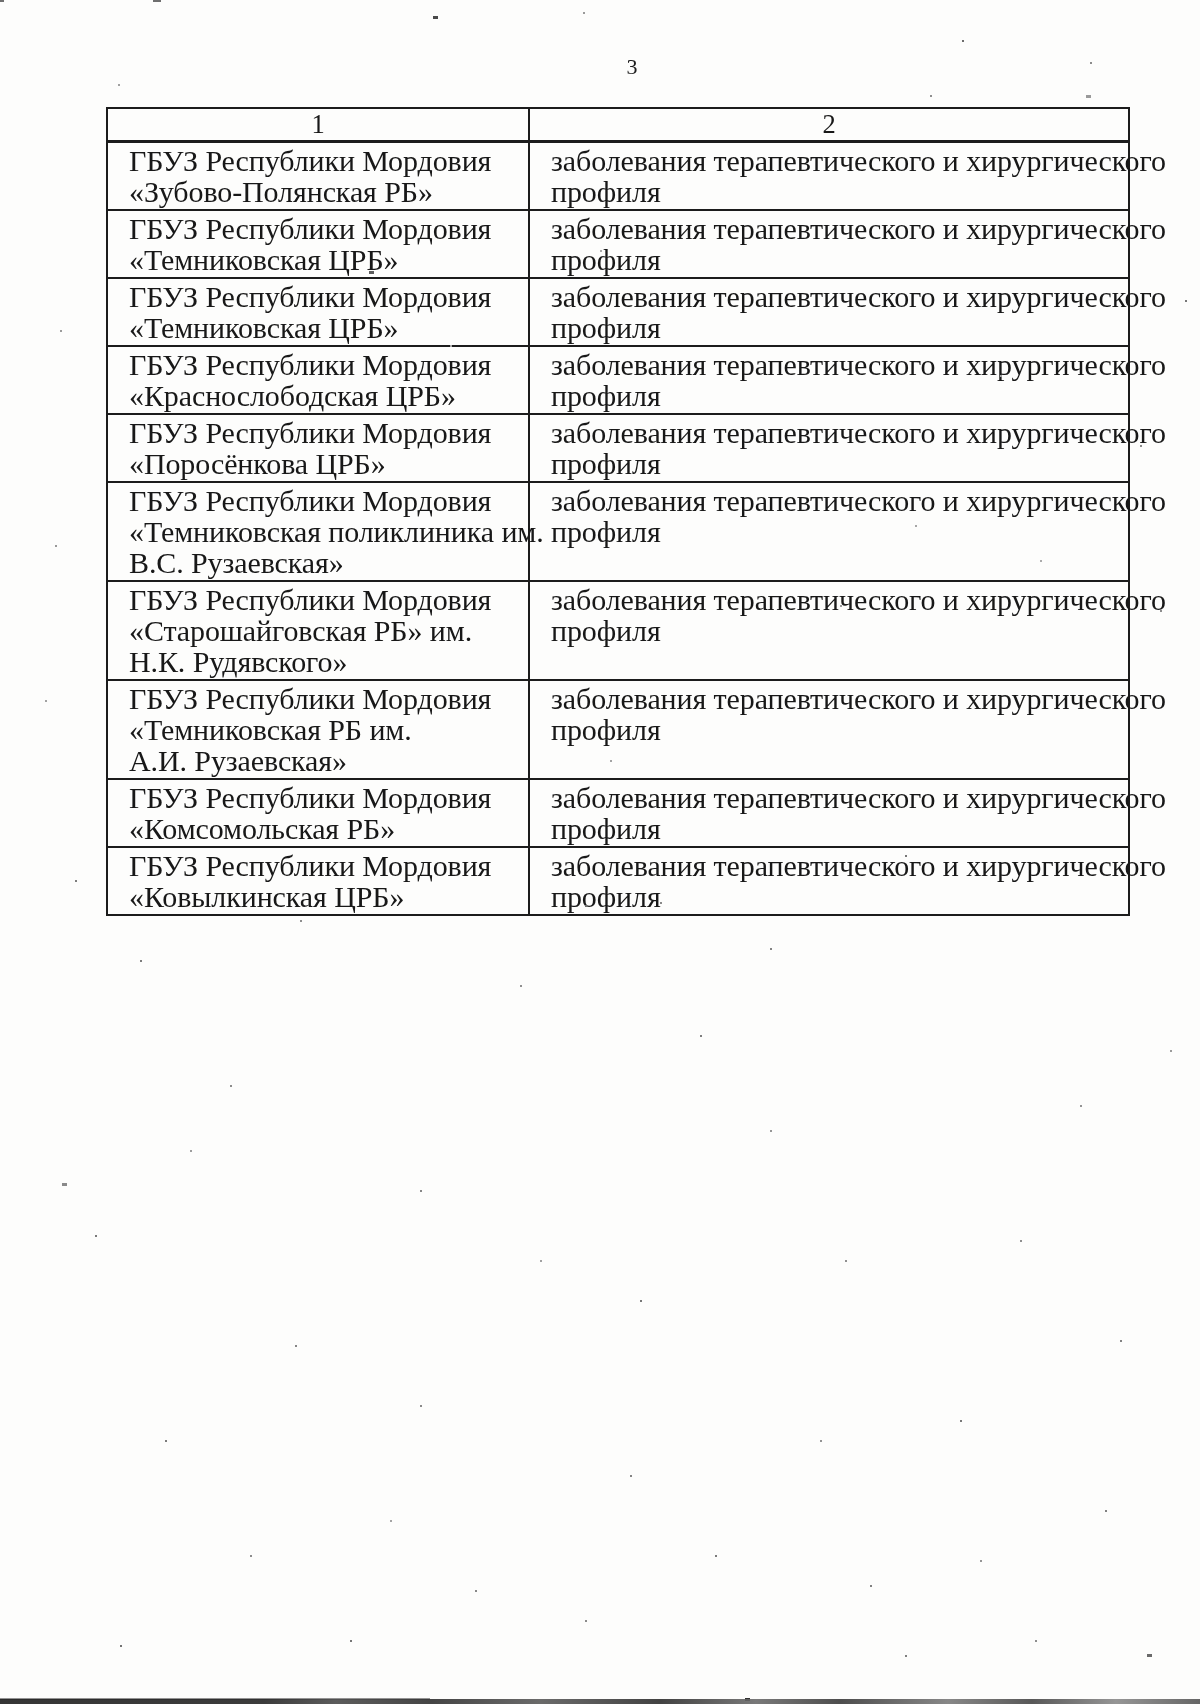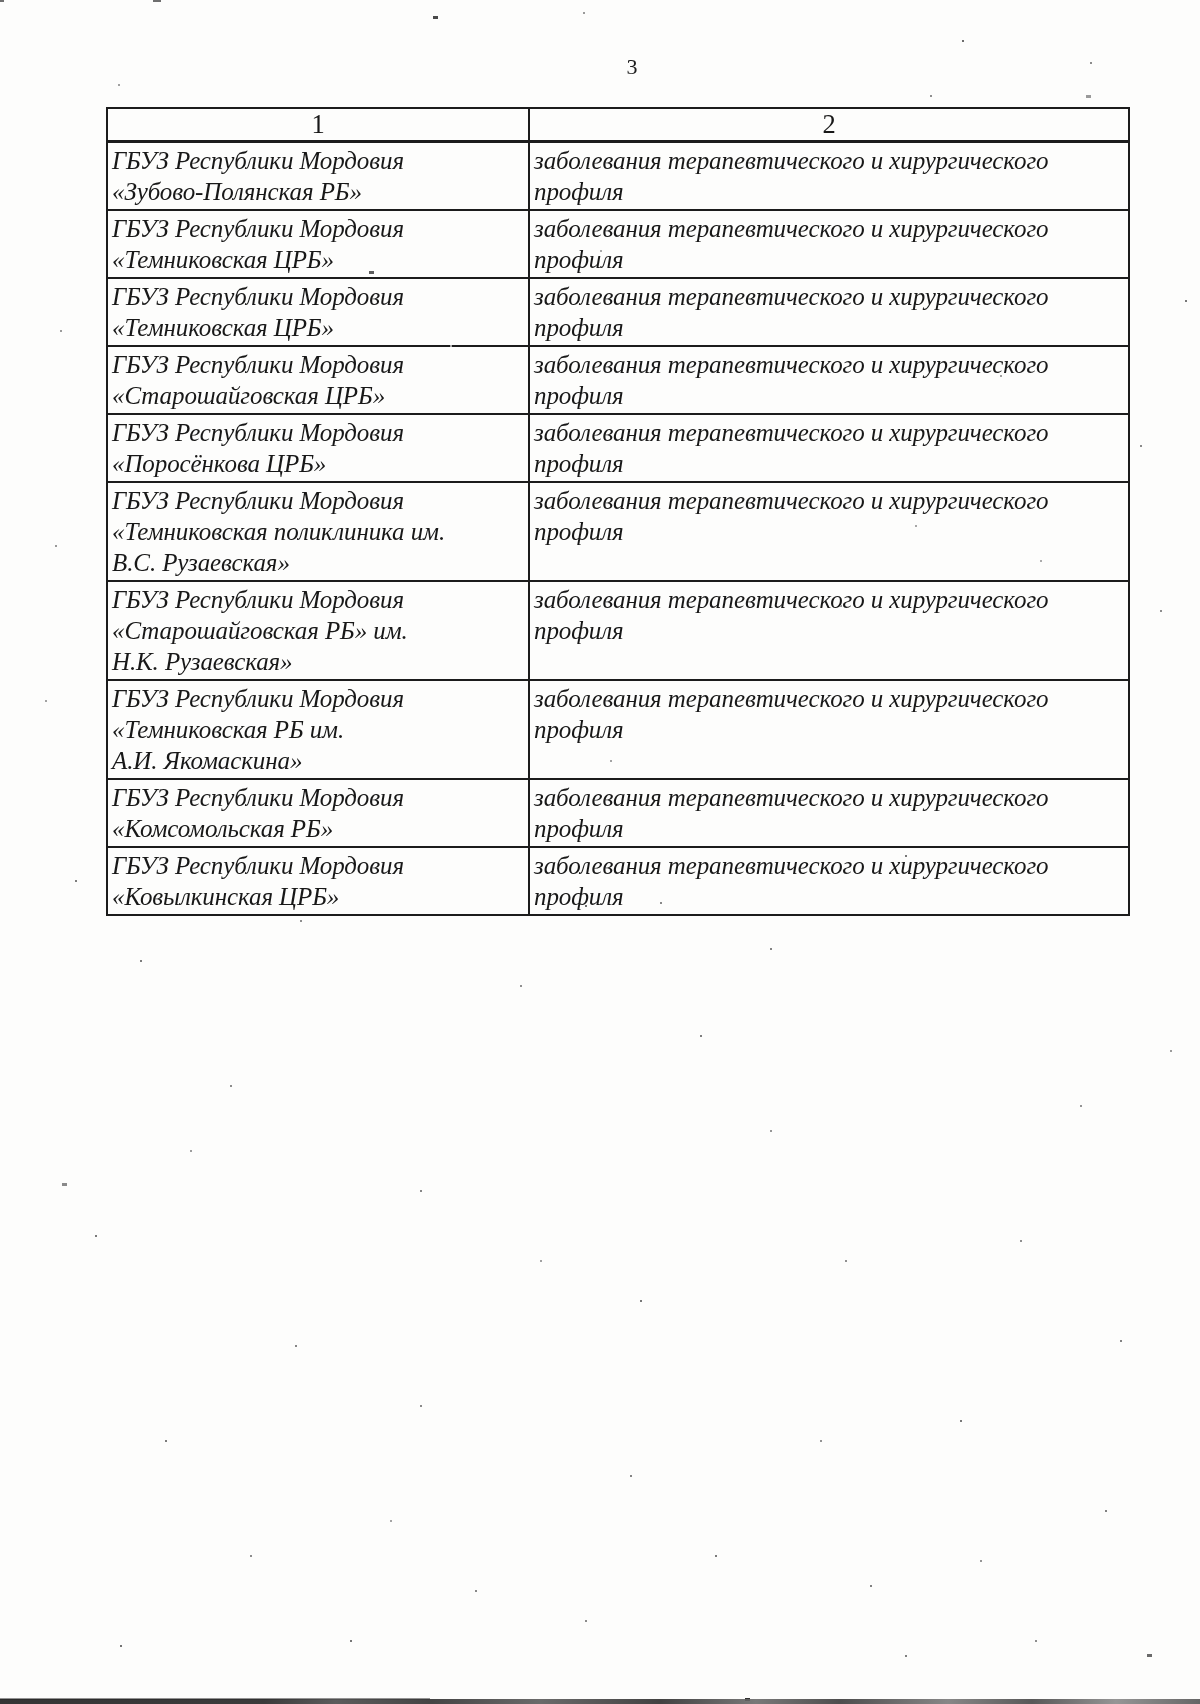--- a/index.html
+++ b/index.html
@@ -42,25 +42,24 @@
     height: 31px;
     padding: 0;
     font-weight: normal;
     font-size: 26.5px;
     text-align: center;
     vertical-align: middle;
     border-bottom-width: 3px;
   }
   .doc-table td {
     vertical-align: top;
-    padding: 2px 4px 2px 4px;
-    font-size: 25px;
+    padding: 2px 4px 2px 21px;
+    font-size: 30px;
     line-height: 31px;
     letter-spacing: -0.1px;
-    font-style: italic;
   }
   .cell-line { white-space: nowrap; }
 
   
   .edge-mark {
     position: absolute;
     background: #6f6f6f;
   }
   .bottom-strip {
     position: absolute;
@@ -167,21 +166,21 @@
             <div class="cell-line">«Темниковская ЦРБ»</div>
           </td>
           <td>
             <div class="cell-line">заболевания терапевтического и хирургического</div>
             <div class="cell-line">профиля</div>
           </td>
         </tr>
         <tr>
           <td>
             <div class="cell-line">ГБУЗ Республики Мордовия</div>
-            <div class="cell-line">«Старошайговская ЦРБ»</div>
+            <div class="cell-line">«Краснослободская ЦРБ»</div>
           </td>
           <td>
             <div class="cell-line">заболевания терапевтического и хирургического</div>
             <div class="cell-line">профиля</div>
           </td>
         </tr>
         <tr>
           <td>
             <div class="cell-line">ГБУЗ Республики Мордовия</div>
             <div class="cell-line">«Поросёнкова ЦРБ»</div>
@@ -199,32 +198,32 @@
           </td>
           <td>
             <div class="cell-line">заболевания терапевтического и хирургического</div>
             <div class="cell-line">профиля</div>
           </td>
         </tr>
         <tr>
           <td>
             <div class="cell-line">ГБУЗ Республики Мордовия</div>
             <div class="cell-line">«Старошайговская РБ» им.</div>
-            <div class="cell-line">Н.К. Рузаевская»</div>
+            <div class="cell-line">Н.К. Рудявского»</div>
           </td>
           <td>
             <div class="cell-line">заболевания терапевтического и хирургического</div>
             <div class="cell-line">профиля</div>
           </td>
         </tr>
         <tr>
           <td>
             <div class="cell-line">ГБУЗ Республики Мордовия</div>
             <div class="cell-line">«Темниковская РБ им.</div>
-            <div class="cell-line">А.И. Якомаскина»</div>
+            <div class="cell-line">А.И. Рузаевская»</div>
           </td>
           <td>
             <div class="cell-line">заболевания терапевтического и хирургического</div>
             <div class="cell-line">профиля</div>
           </td>
         </tr>
         <tr>
           <td>
             <div class="cell-line">ГБУЗ Республики Мордовия</div>
             <div class="cell-line">«Комсомольская РБ»</div>

